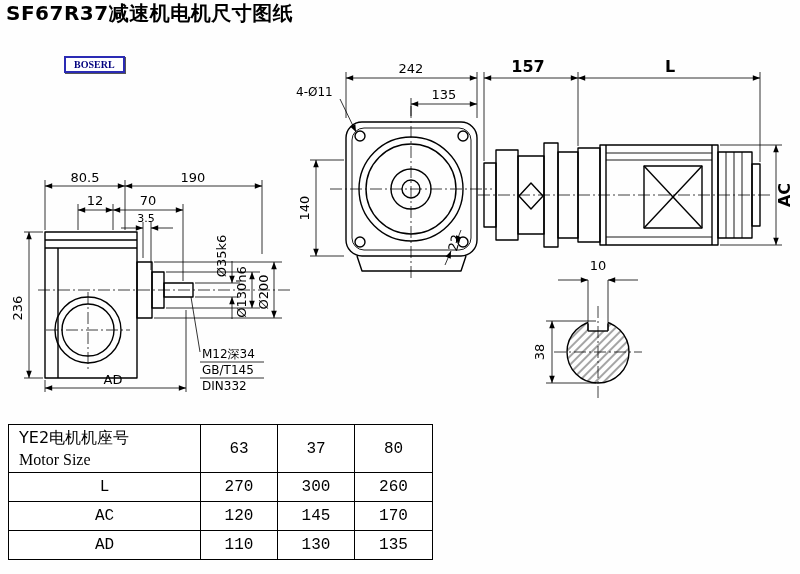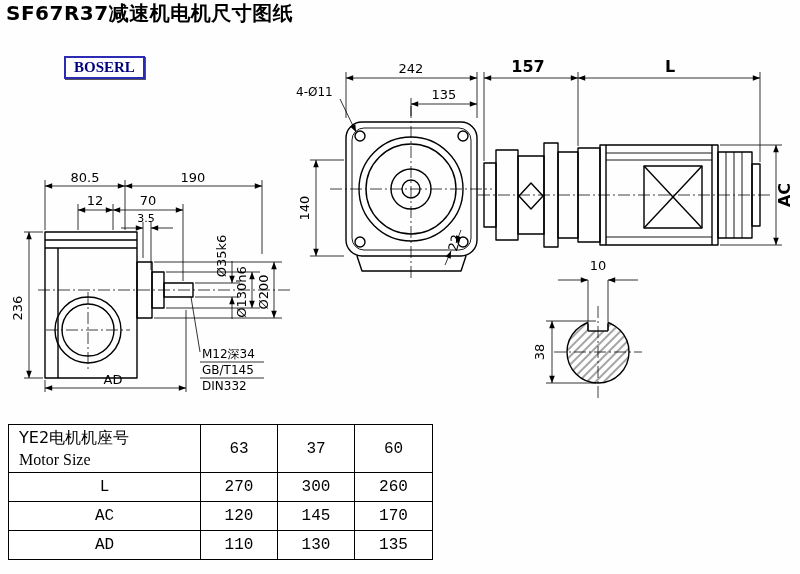--- a/index.html
+++ b/index.html
@@ -2,21 +2,21 @@
 <html><head>
 <meta charset="utf-8">
 <style>
   *{margin:0;padding:0;box-sizing:border-box}
   html,body{width:800px;height:574px;background:#fff}
   body{position:relative;font-family:"DejaVu Sans",sans-serif;color:#000}
   .page{position:absolute;inset:0;background:#fefefe;overflow:hidden}
   .title{position:absolute;left:6px;top:0px;font-size:20px;font-weight:bold;letter-spacing:.5px;
          font-family:"DejaVu Sans",sans-serif;white-space:nowrap}
   .logo{position:absolute;left:64px;top:56px;border:2px solid #2b2bb4;color:#00007e;
-        font-family:"Liberation Serif",serif;font-weight:bold;font-size:15px;
+        font-family:"Liberation Serif",serif;font-weight:bold;font-size:10px;
         padding:1px 8px;background:#fff;box-shadow:1px 1px 0 #555}
   svg.drawing{position:absolute;left:0;top:0}
   
   .ol{fill:none;stroke:#000;stroke-width:1.4;stroke-linejoin:round}
   .olh{fill:url(#hatch);stroke:#000;stroke-width:1.4}
   .wfill{fill:#fff;stroke:none}
   .thin{fill:none;stroke:#000;stroke-width:.9}
   .dim{fill:none;stroke:#000;stroke-width:.8}
   .cl{fill:none;stroke:#000;stroke-width:.75;stroke-dasharray:12 3 2 3}
   text.d,text.ds,text.dl,text.dn{fill:#000;font-family:"DejaVu Sans",sans-serif;text-anchor:middle}
@@ -235,21 +235,21 @@
         <col style="width:78px">
     </colgroup>
     <tbody>
       <tr>
         <td class="hdr">
           <div class="cn">YE2电机机座号</div>
           <div class="en">Motor Size</div>
         </td>
         <td>63</td>
         <td>37</td>
-        <td>60</td>
+        <td>80</td>
       </tr>
       <tr>
         <td>L</td>
         <td>270</td>
         <td>300</td>
         <td>260</td>
       </tr>
       <tr>
         <td>AC</td>
         <td>120</td>

